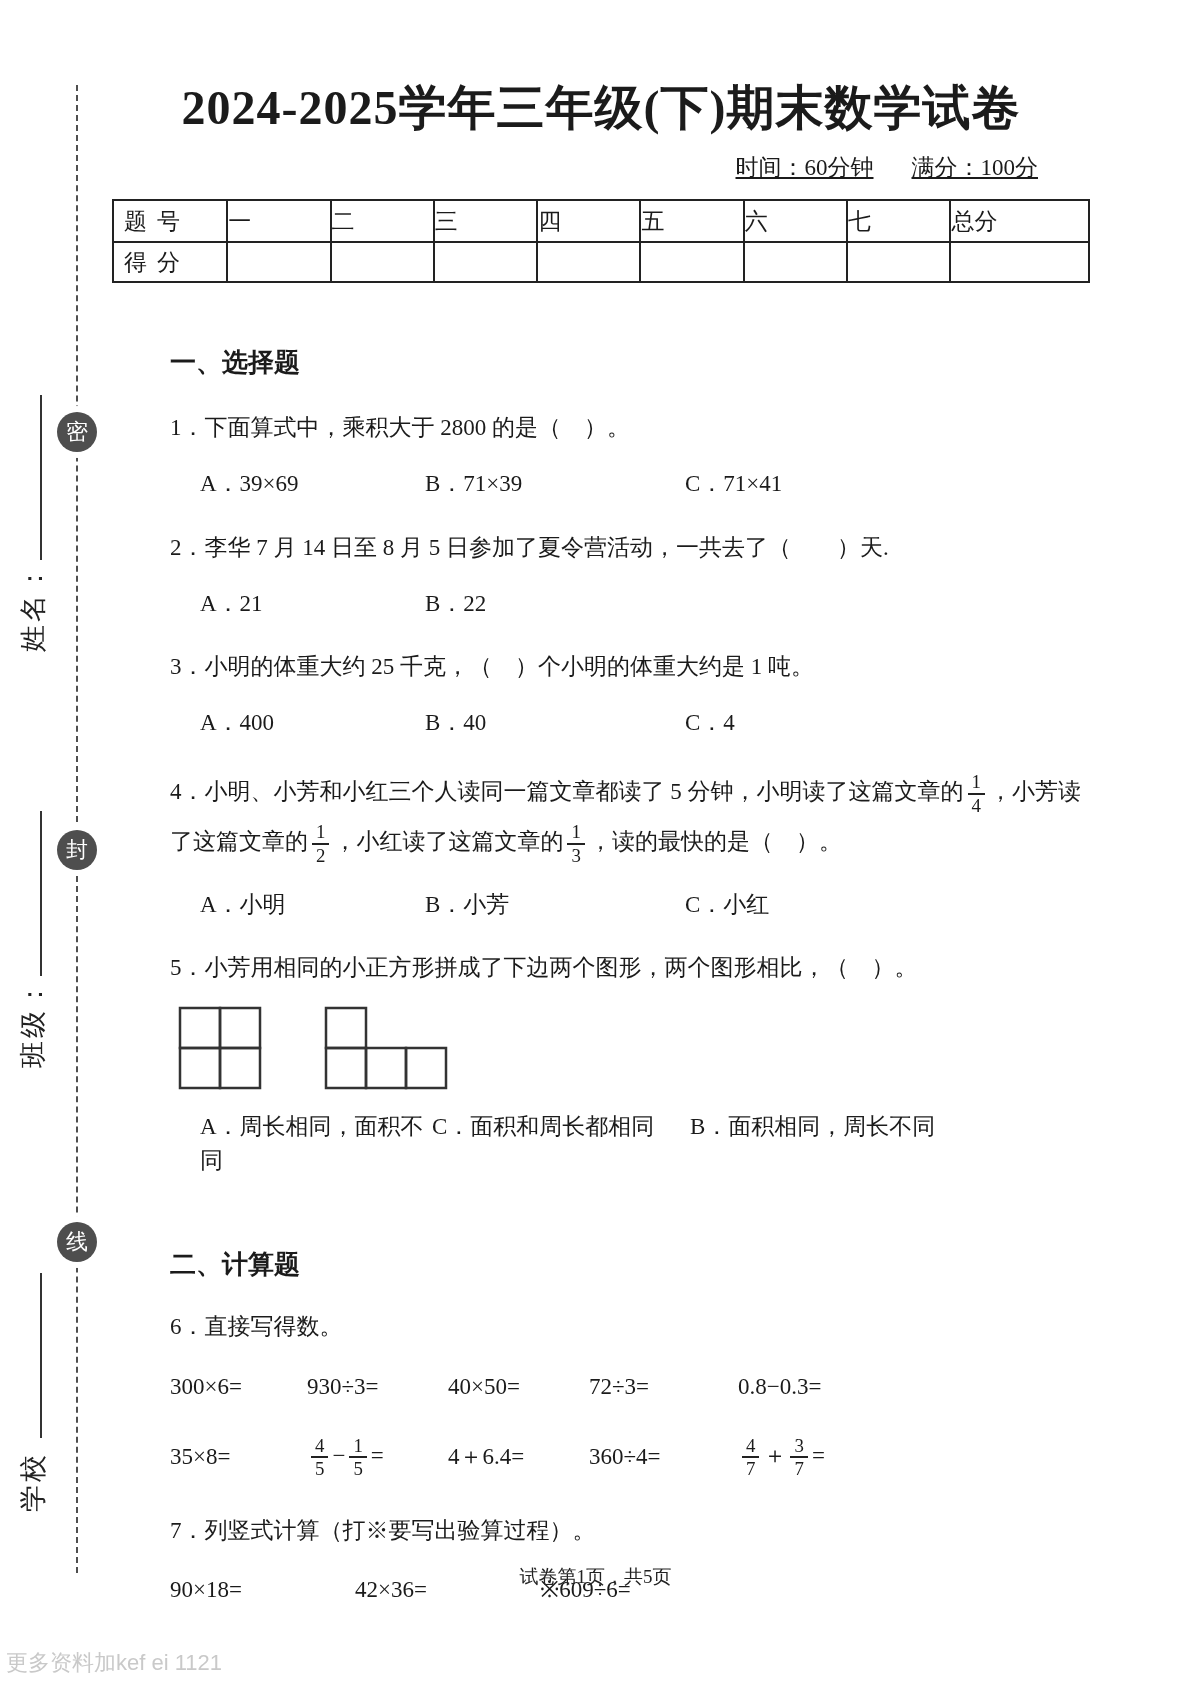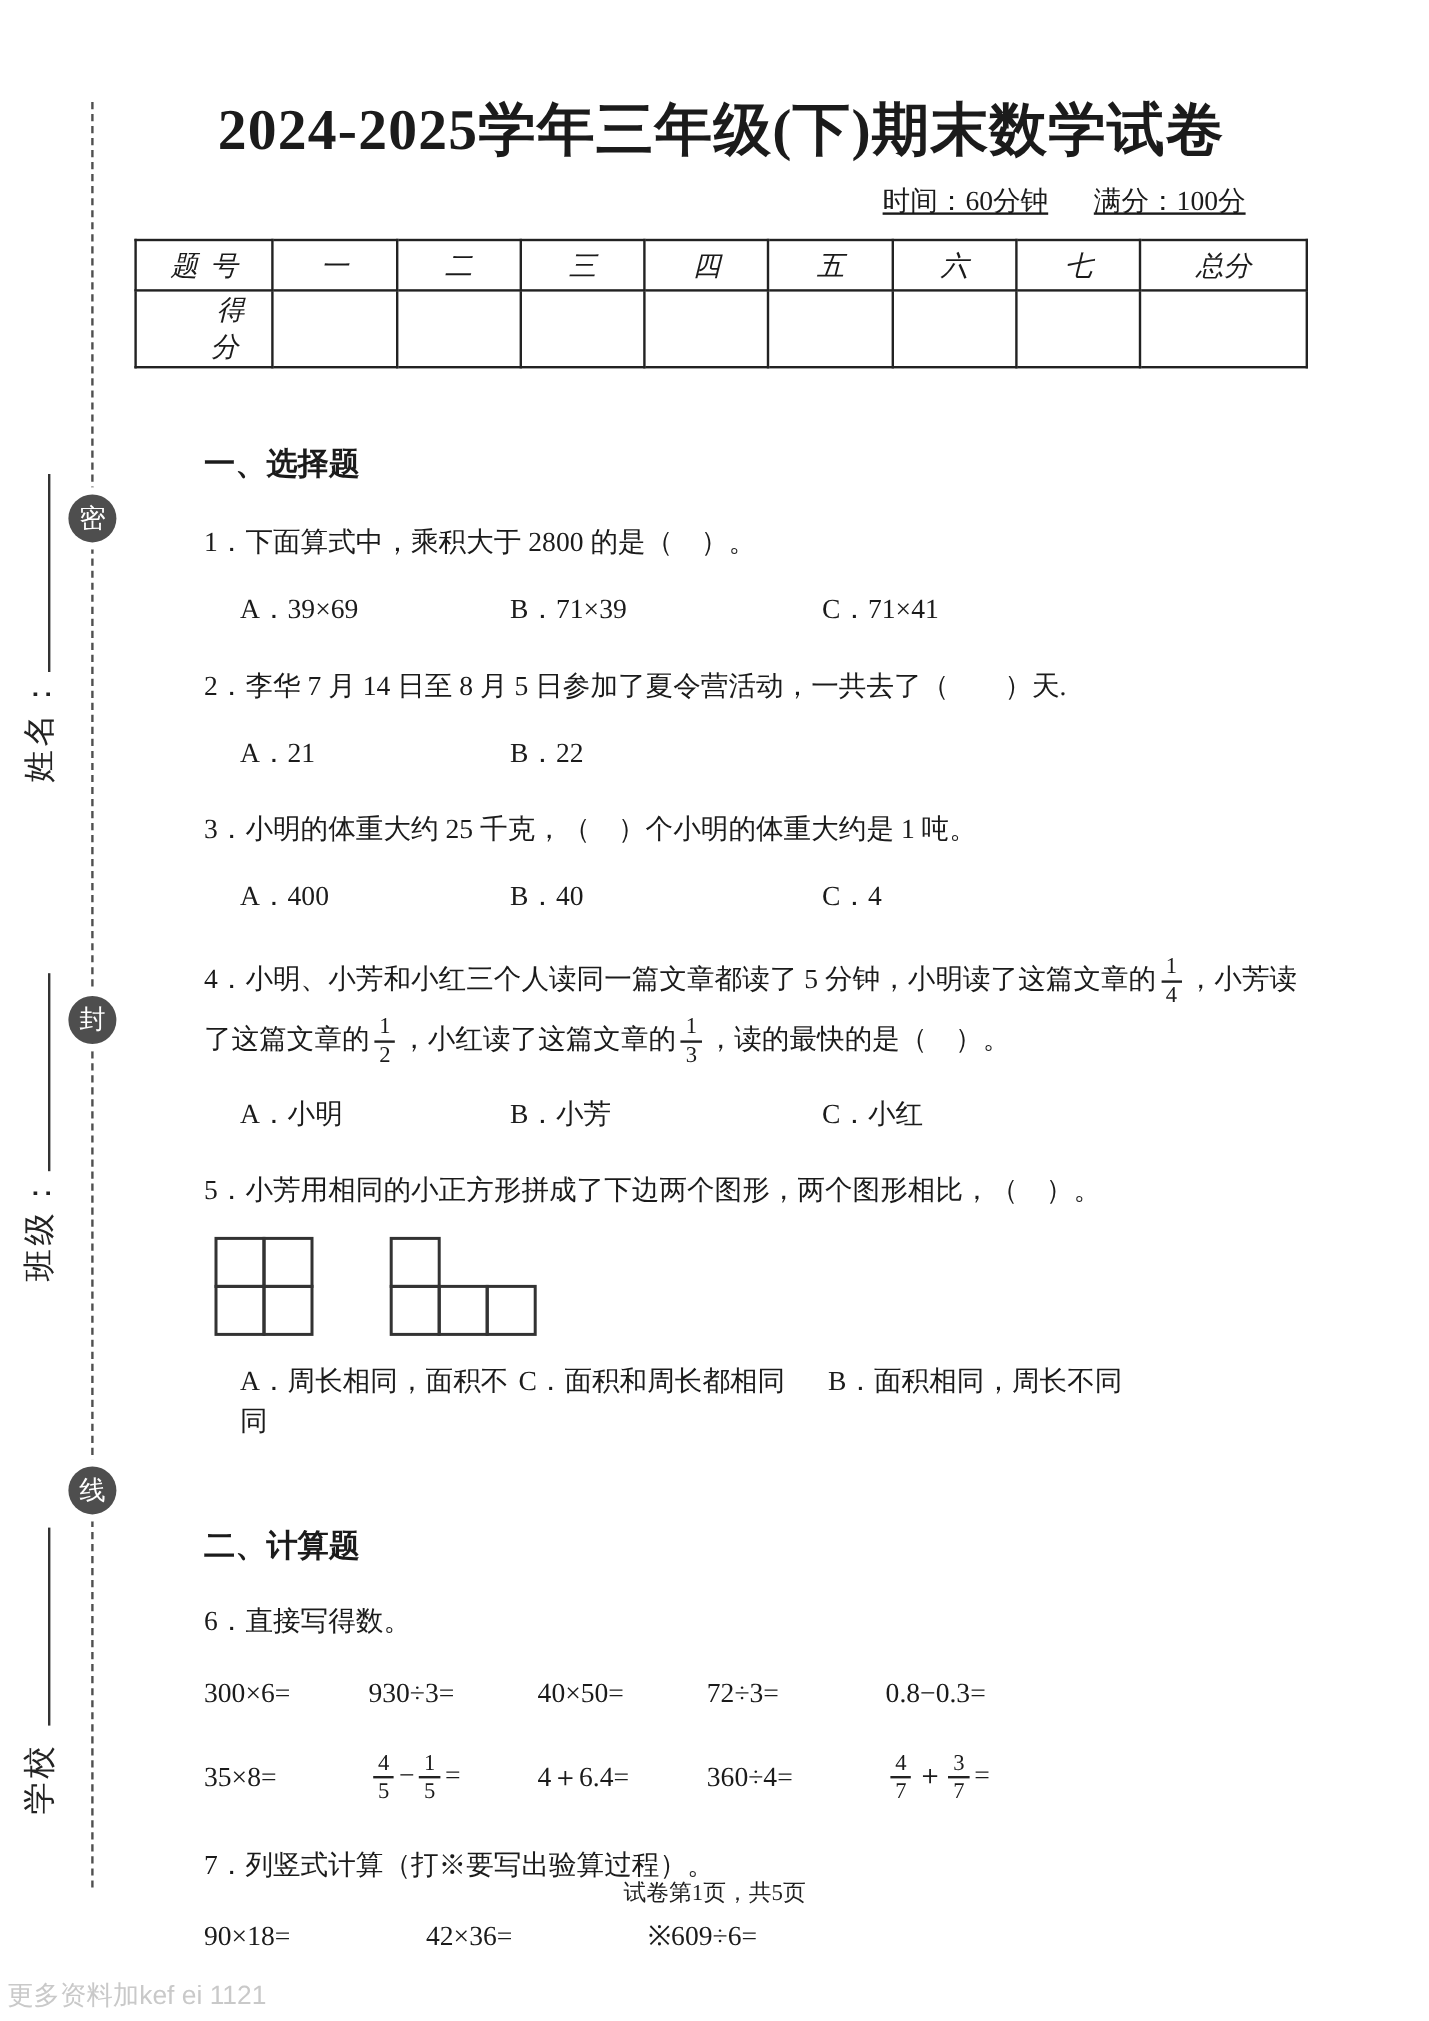--- a/index.html
+++ b/index.html
@@ -23,22 +23,22 @@
   }
   .blank-line{display:inline-block;width:165px;height:0.85em;border-bottom:2px solid #333;margin-left:2px;}
 
   
   .main{position:absolute;left:112px;top:0;width:978px;}
   .title{margin-top:76px;text-align:center;font-size:48px;font-weight:bold;letter-spacing:1px;}
   .meta{margin-top:12px;text-align:right;padding-right:52px;font-size:23px;text-decoration:underline;}
   .meta span{margin-left:38px;}
 
   table.score{width:100%;margin-top:16px;border-collapse:collapse;font-size:23px;table-layout:fixed;}
-  table.score td{border:2.5px solid #222;text-align:center;height:40px;padding:0;font-style:italic;}
-  table.score tr.score-row td{height:38px;padding-left:44px;}
+  table.score td{border:2.5px solid #222;text-align:left;height:40px;padding:0;}
+  table.score tr.score-row td{height:38px;}
   td.spread{letter-spacing:10px;text-indent:10px;}
 
   .content{margin-top:60px;padding-left:58px;font-size:23px;line-height:1.5;}
   .section-heading{font-weight:bold;font-size:26px;}
   .stem{margin-top:22px;line-height:1.7;}
   .options{display:grid;grid-template-columns:225px 260px 1fr;padding-left:30px;margin-top:20px;}
   .q{margin-top:26px;}
 
   
   .frac{display:inline-flex;flex-direction:column;align-items:center;vertical-align:middle;

